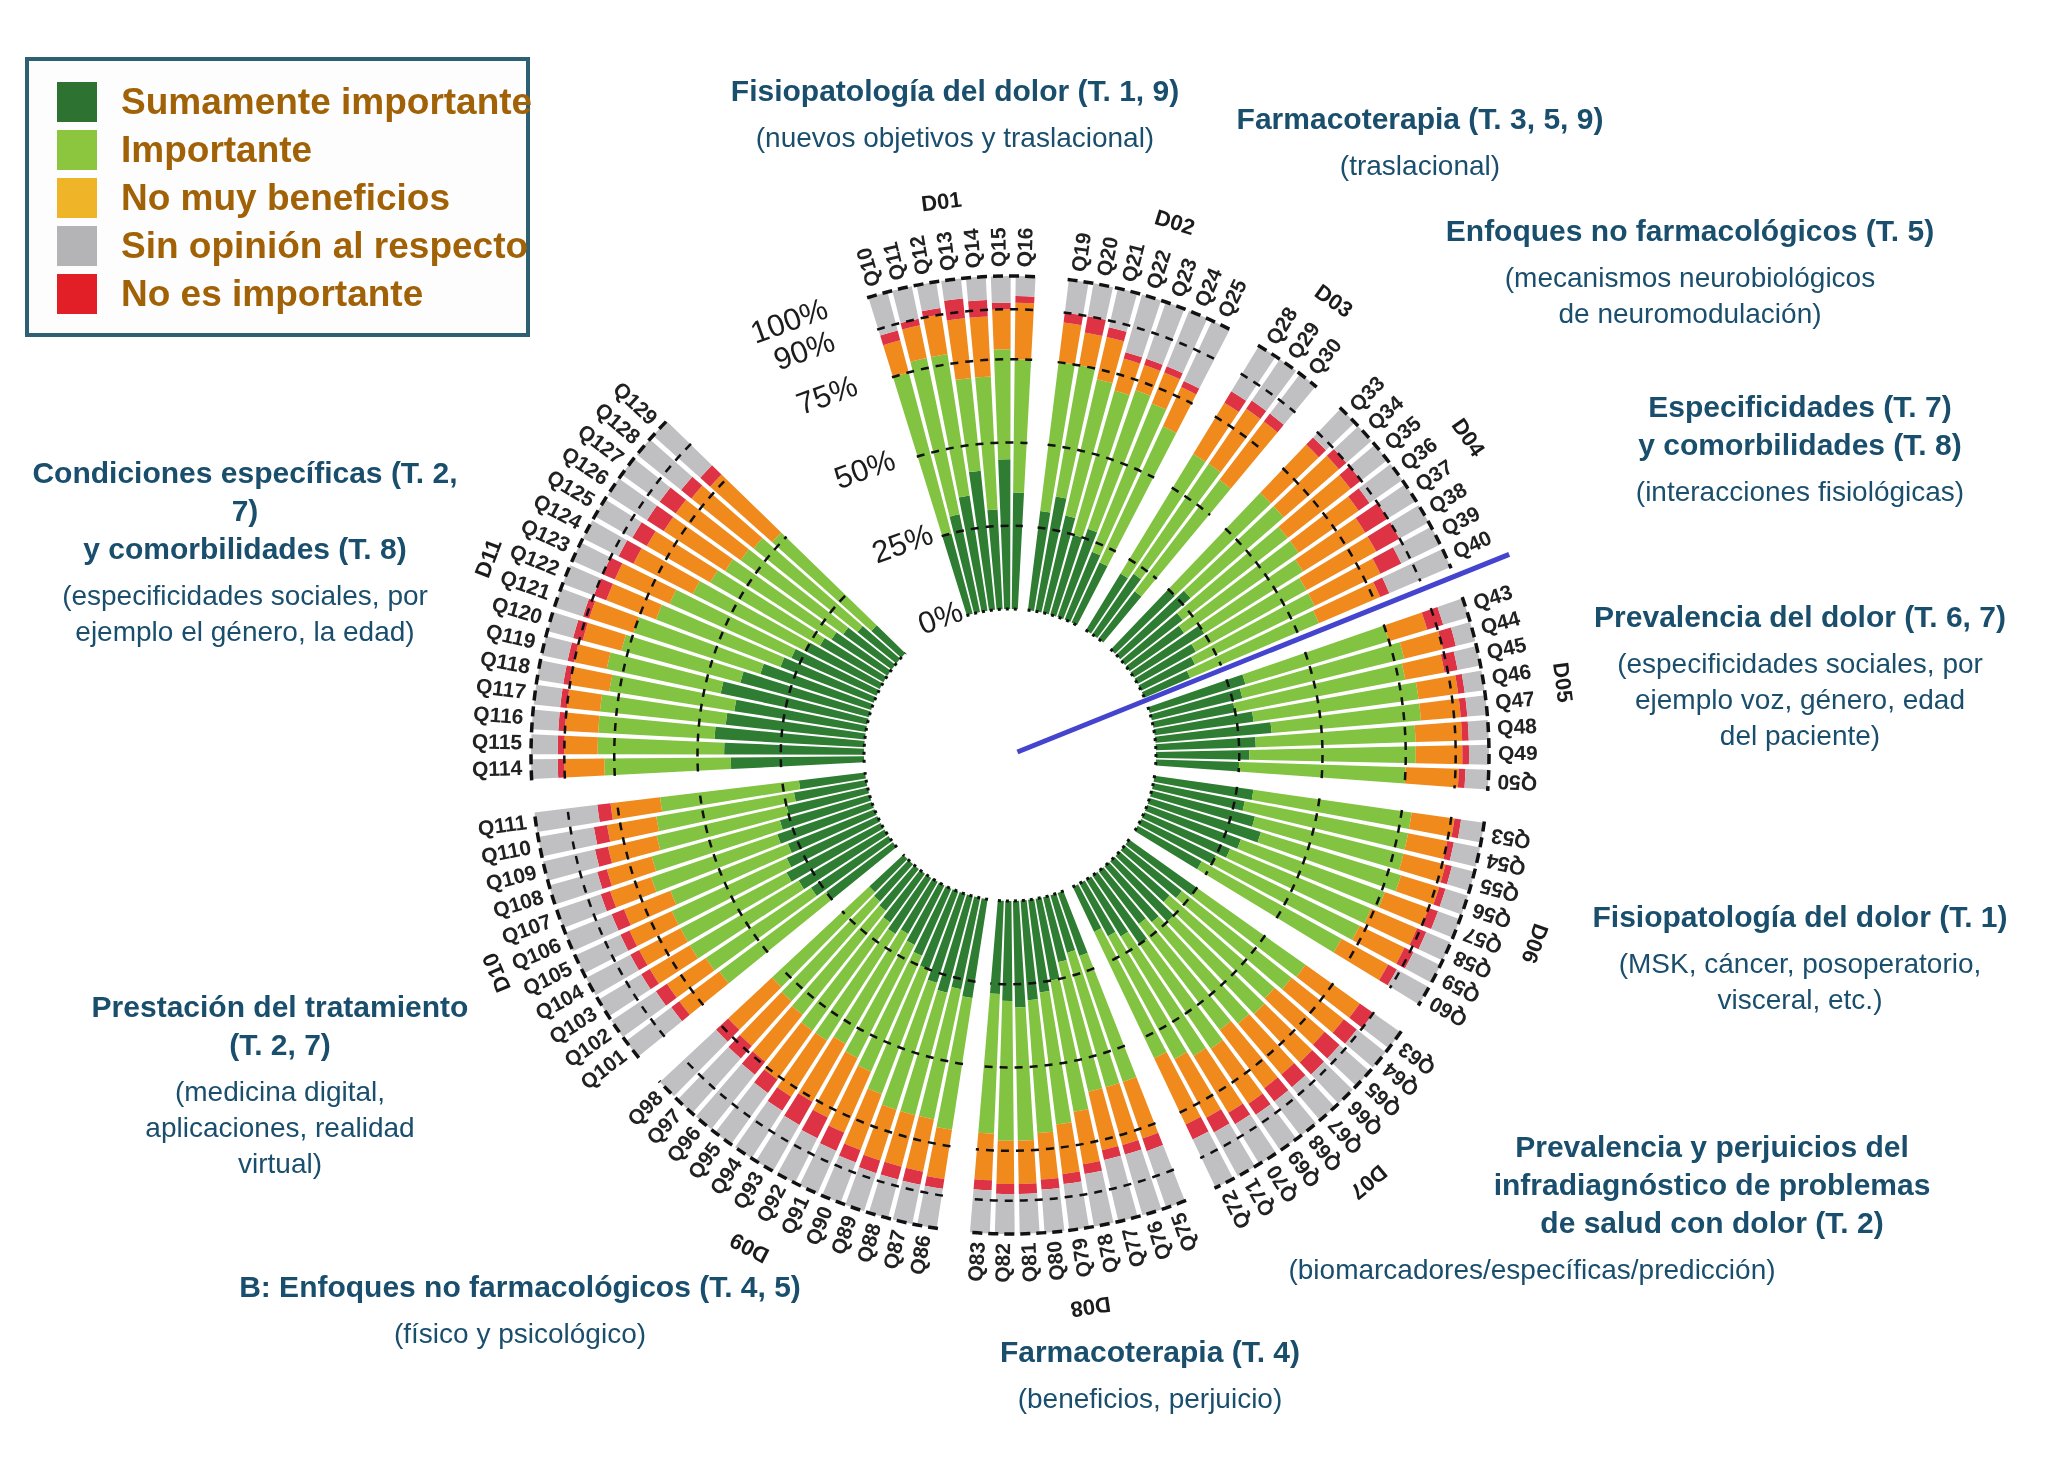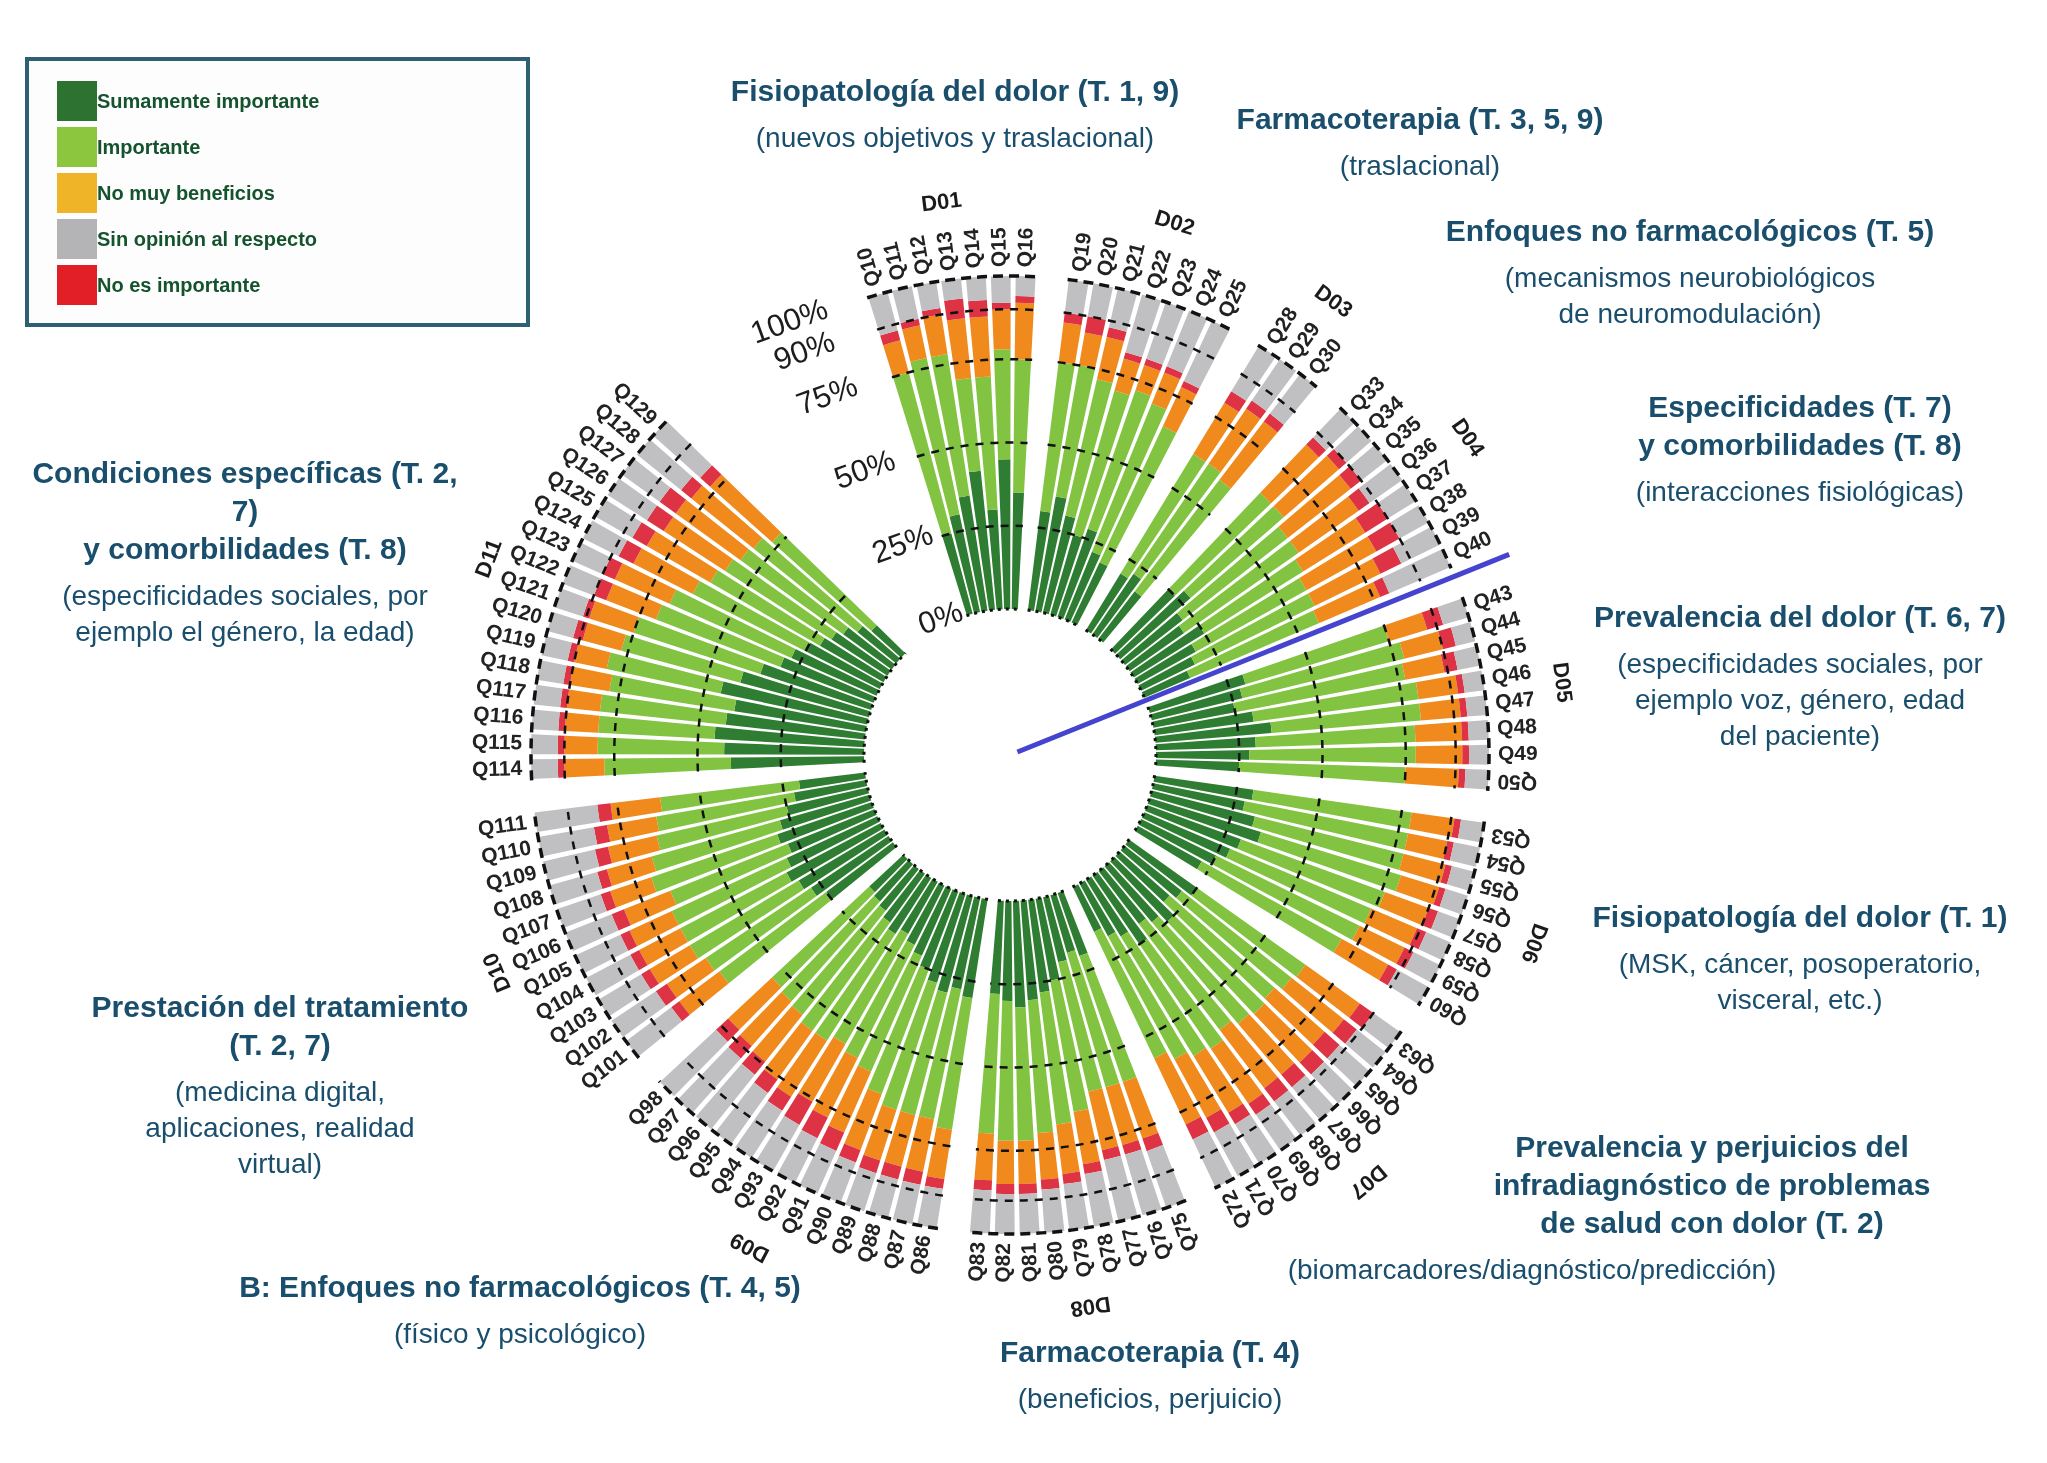--- a/index.html
+++ b/index.html
@@ -5,21 +5,21 @@
   html,body{margin:0;padding:0;background:#ffffff;}
   #canvas{position:relative;width:2047px;height:1463px;background:#ffffff;overflow:hidden;
           font-family:"Liberation Sans",sans-serif;}
   .ann{position:absolute;text-align:center;color:#1a4e6d;}
   .ann-title{font-weight:bold;font-size:30px;line-height:38px;white-space:pre-line;}
   .ann-sub{font-size:28px;line-height:36px;white-space:pre-line;margin-top:10px;}
   #legend{position:absolute;left:25px;top:57px;width:505px;border:4px solid #2d6072;
           background:#fdfdfd;padding:14px 10px 12px 28px;box-sizing:border-box;}
   .lg-row{display:flex;align-items:center;margin:6px 0;}
   .lg-swatch{width:40px;height:40px;flex:0 0 40px;}
-  .lg-label{font-size:20px;font-weight:bold;color:#14532d;white-space:nowrap;}
+  .lg-label{margin-left:24px;font-size:37px;font-weight:bold;color:#a16207;white-space:nowrap;}
   svg text{font-family:"Liberation Sans",sans-serif;}
 </style>
 </head>
 <body>
 
 <div id="canvas">
 
   <div id="legend">
     <div class="lg-row">
       <div class="lg-swatch" style="background: rgb(46, 114, 49);"></div>
@@ -69,21 +69,21 @@
   </div>
   <div class="ann" style="left:1490px;top:898px;width:620px;">
     <div class="ann-title">Fisiopatología del dolor (T. 1)</div>
     <div class="ann-sub">(MSK, cáncer, posoperatorio,
 visceral, etc.)</div>
   </div>
   <div class="ann" style="left:1082px;top:1128px;width:900px;">
     <div class="ann-title" style="margin-left:360px;">Prevalencia y perjuicios del
 infradiagnóstico de problemas
 de salud con dolor (T. 2)</div>
-    <div class="ann-sub">(biomarcadores/diagnóstico/predicción)</div>
+    <div class="ann-sub">(biomarcadores/específicas/predicción)</div>
   </div>
   <div class="ann" style="left:850px;top:1333px;width:600px;">
     <div class="ann-title">Farmacoterapia (T. 4)</div>
     <div class="ann-sub">(beneficios, perjuicio)</div>
   </div>
   <div class="ann" style="left:120px;top:1268px;width:800px;">
     <div class="ann-title">B: Enfoques no farmacológicos (T. 4, 5)</div>
     <div class="ann-sub">(físico y psicológico)</div>
   </div>
   <div class="ann" style="left:60px;top:988px;width:380px;margin-left:30px;">

